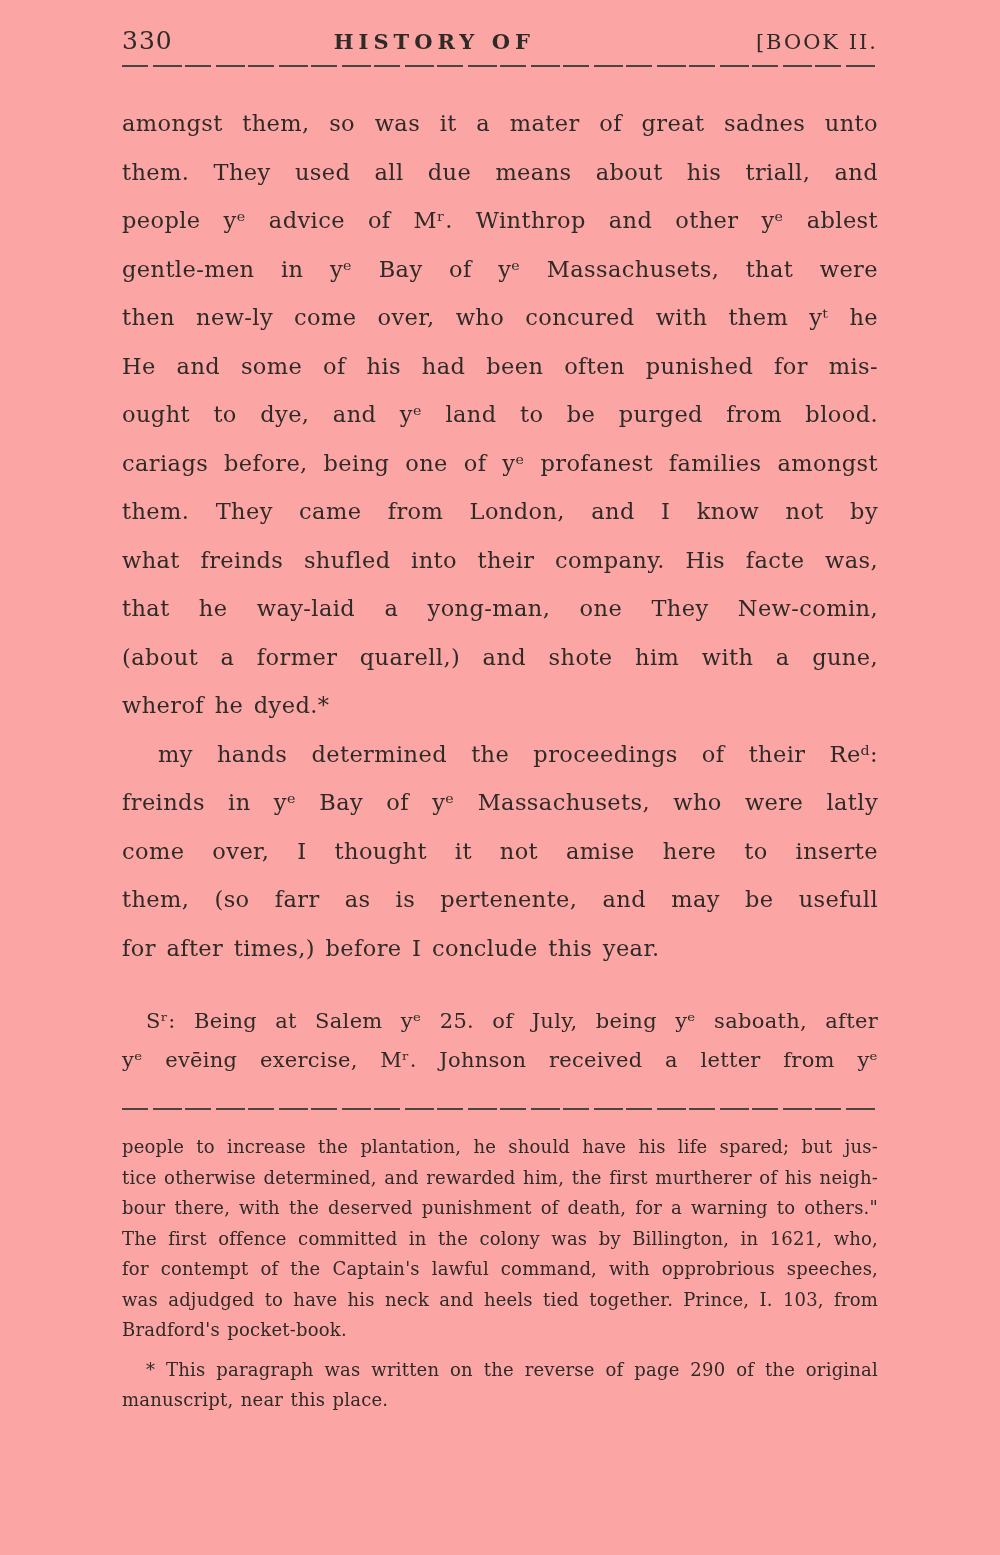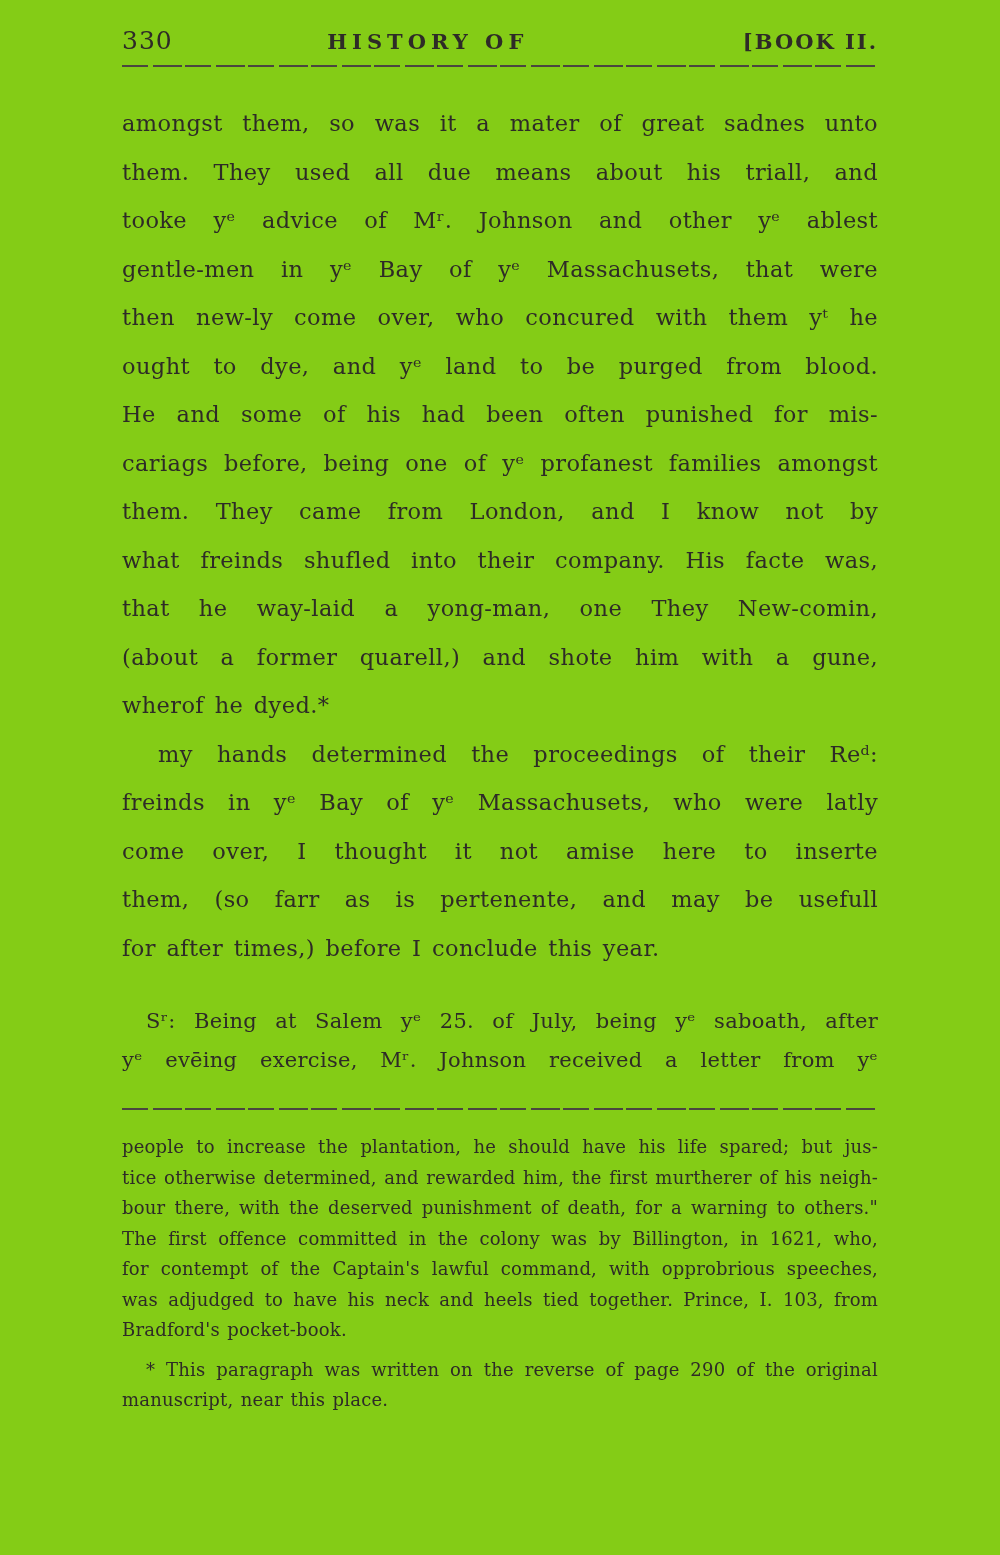--- a/index.html
+++ b/index.html
@@ -5,21 +5,21 @@
   html, body {
     margin: 0;
     padding: 0;
     background: #e9e7e2;
   }
   .page {
     position: relative;
     width: 1000px;
     height: 1555px;
     margin: 0 auto;
-    background: #84cc16;
+    background: #fca5a5;
     box-sizing: border-box;
     padding: 26px 122px 0 122px;
     color: #2e2b27;
     font-family: "DejaVu Serif", "Liberation Serif", serif;
     overflow: hidden;
   }
   
   .header {
     display: flex;
     justify-content: space-between;
@@ -32,21 +32,21 @@
   }
   .running-title {
     font-size: 21px;
     letter-spacing: 5px;
     font-weight: bold;
     transform: translateX(-30px);
   }
   .book-label {
     font-size: 21px;
     letter-spacing: 2px;
-    font-weight: bold;
+    font-weight: normal;
   }
   
   .rule {
     height: 2px;
     background: repeating-linear-gradient(90deg,
       #4a463f 0px, #4a463f 26px,
       transparent 26px, transparent 31px,
       #4a463f 31px, #4a463f 60px,
       transparent 60px, transparent 63px);
     margin: 6px 0 0 0;
@@ -111,25 +111,25 @@
     <span class="book-label">[BOOK II.</span>
   </div>
 
   <div class="rule"></div>
 
   <div class="body-text">
 
     <div class="para">
         <div class="line">amongst them, so was it a mater of great sadnes unto</div>
         <div class="line">them.  They used all due means about his triall, and</div>
-        <div class="line">tooke yᵉ advice of Mʳ. Johnson and other yᵉ ablest</div>
+        <div class="line">people yᵉ advice of Mʳ. Winthrop and other yᵉ ablest</div>
         <div class="line">gentle-men in yᵉ Bay of yᵉ Massachusets, that were</div>
         <div class="line">then new-ly come over, who concured with them yᵗ he</div>
+        <div class="line">He and some of his had been often punished for mis-</div>
         <div class="line">ought to dye, and yᵉ land to be purged from blood.</div>
-        <div class="line">He and some of his had been often punished for mis-</div>
         <div class="line">cariags before, being one of yᵉ profanest families amongst</div>
         <div class="line">them.  They came from London, and I know not by</div>
         <div class="line">what freinds shufled into their company.  His facte was,</div>
         <div class="line">that he way-laid a yong-man, one They New-comin,</div>
         <div class="line">(about a former quarell,) and shote him with a gune,</div>
         <div class="line">wherof he dyed.*</div>
       </div>
 
     <div class="para indent-first">
         <div class="line">my hands determined the proceedings of their Reᵈ:</div>

